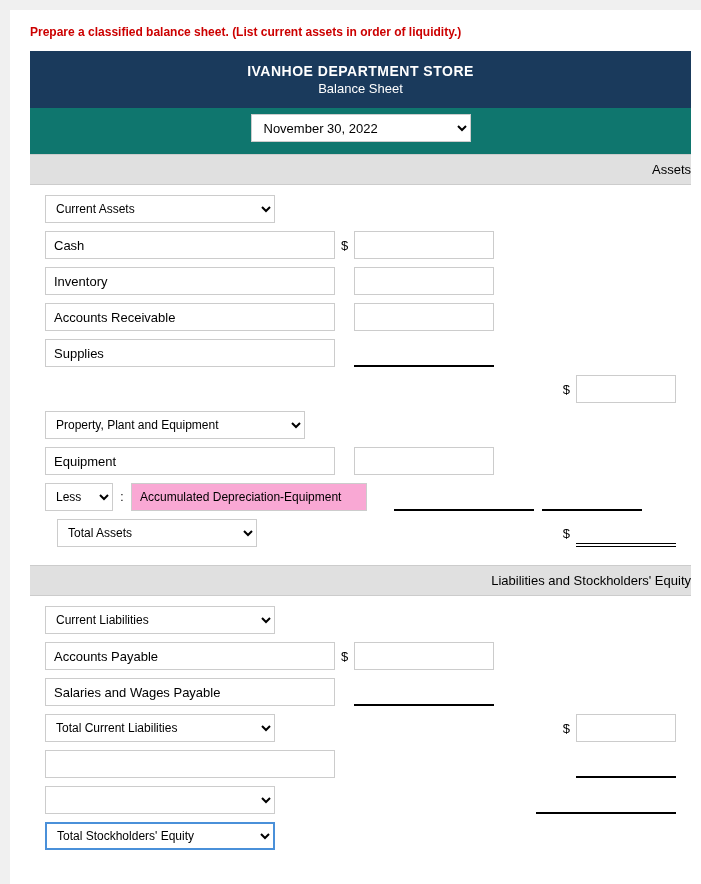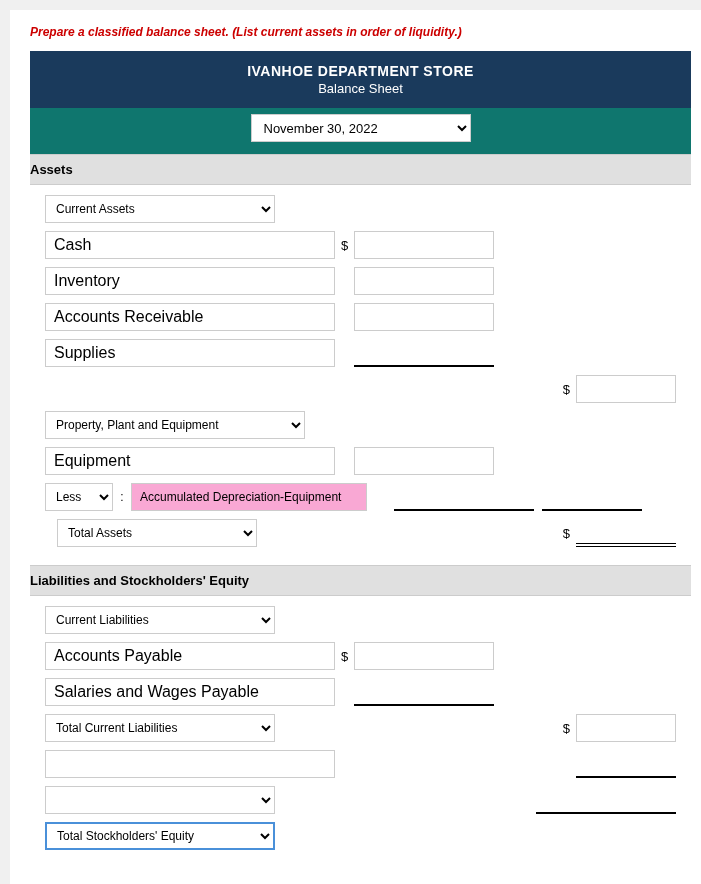--- a/index.html
+++ b/index.html
@@ -16,21 +16,20 @@
       padding: 15px 20px 20px 20px;
     }
     .instruction {
       font-size: 12px;
       color: #333;
       margin-bottom: 12px;
     }
     .instruction span {
       color: #cc0000;
       font-weight: bold;
-      font-style: italic;
     }
     .header-box {
       background: #1a3a5c;
       color: #fff;
       text-align: center;
       padding: 12px 6px;
       margin-bottom: 0;
     }
     .header-box .company-name {
       font-weight: bold;
@@ -48,39 +47,39 @@
     }
     .date-select-row select {
       width: 220px;
       padding: 4px 8px;
       font-size: 13px;
       border: 1px solid #ccc;
       background: #fff;
     }
     .section-header {
       background: #e0e0e0;
-      text-align: left;
-      font-weight: bold;
+      text-align: right;
+      font-weight: normal;
       font-size: 13px;
       padding: 7px 0;
       border-top: 1px solid #ccc;
       border-bottom: 1px solid #ccc;
     }
     .form-area {
       padding: 10px 15px;
     }
     .row {
       display: flex;
       align-items: center;
       margin-bottom: 8px;
     }
     .label-input {
       border: 1px solid #ccc;
       padding: 6px 8px;
-      font-size: 16px;
+      font-size: 13px;
       background: #fff;
       height: 28px;
     }
     .label-input-wide {
       width: 290px;
     }
     .dollar-sign {
       margin: 0 6px;
       font-size: 13px;
     }

